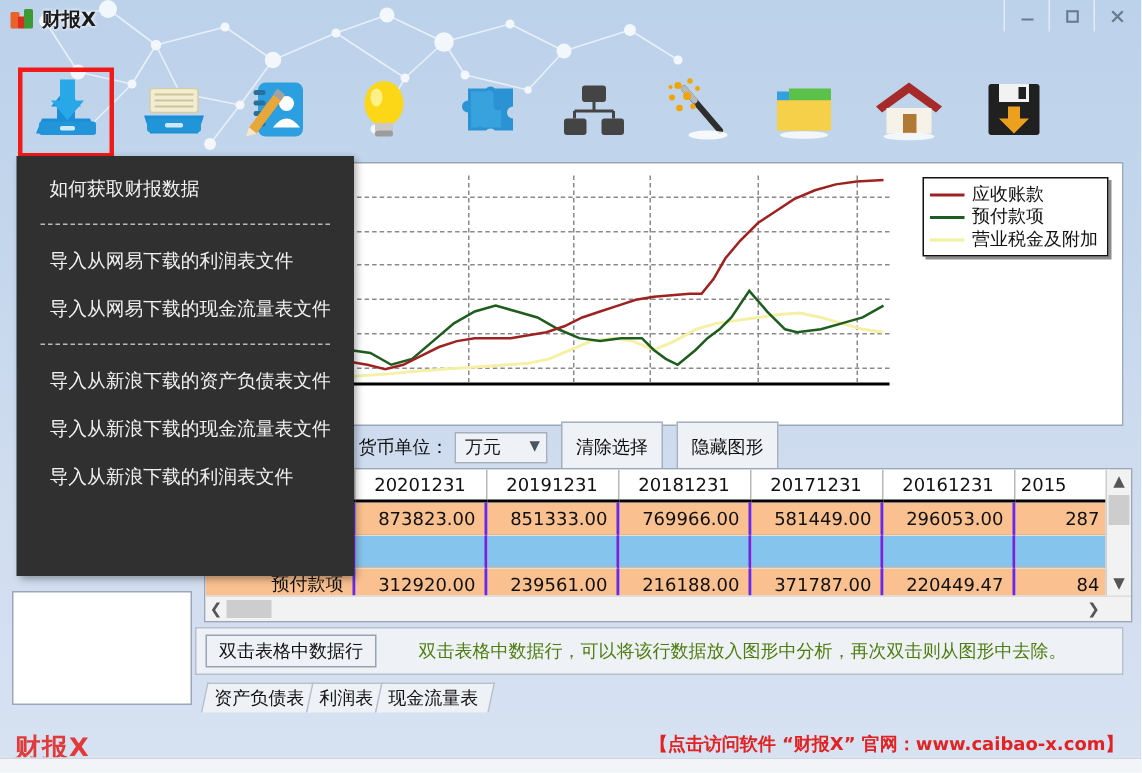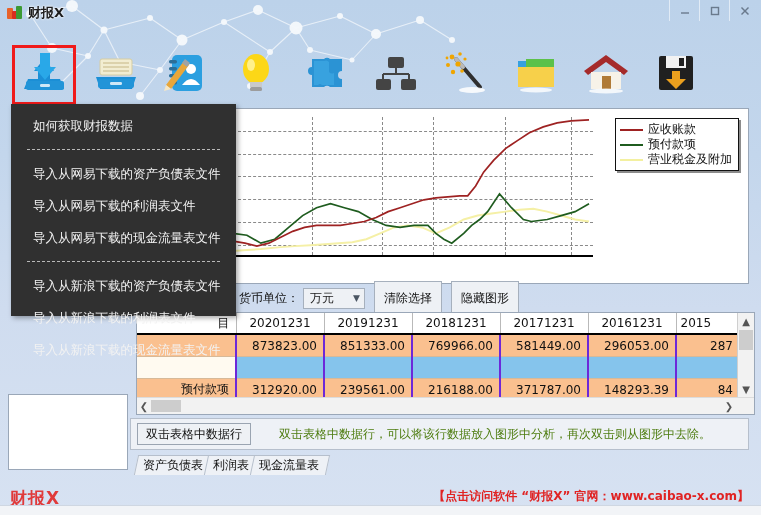--- a/index.html
+++ b/index.html
@@ -174,21 +174,21 @@
     position:absolute; right:12px; top:488px; font-size:12px; color:#e02323; font-weight:bold;
     white-space:nowrap;
   }
   .bottomstrip {
     position:absolute; left:0; bottom:0; width:761px; height:9px;
     background:#f2f4f7; border-top:1px solid #cfd7e2;
   }
 
   
   .menu {
-    position:absolute; left:11px; top:104px; width:225px; height:212px;
+    position:absolute; left:11px; top:104px; width:225px; height:280px;
     background:#303030; z-index: 40; box-shadow: 2px 2px 5px rgba(0,0,0,.35);
   }
   .menu-item {
     color:#f2f2f2; font-size:12.5px; padding: 0 0 0 22px; height:32px;
     display:flex; align-items:center; white-space:nowrap;
   }
   .menu-sep { height:1px; margin: 7px 16px; border-top:1px dashed #b9b9b9; }
   .menu-spacer { height: 6px; }
 </style>
 </head>
@@ -490,21 +490,21 @@
           <td></td>
           <td></td>
           <td></td>
         </tr>
         <tr class="orange">
           <td class="itemcol">预付款项</td>
           <td>312920.00</td>
           <td>239561.00</td>
           <td>216188.00</td>
           <td>371787.00</td>
-          <td>148293.39</td>
+          <td>220449.47</td>
           <td>84</td>
         </tr>
       </tbody>
     </table>
 
     <div class="vscroll">
       <div class="arrow">▲</div>
       <div class="thumb"></div>
       <div class="arrow" style="position:absolute;bottom:0">▼</div>
     </div>
@@ -536,22 +536,21 @@
   <div class="leftbox"></div>
 
   <div class="brand">财报X</div>
   <div class="sitelink">【点击访问软件 “财报X” 官网：www.caibao-x.com】</div>
   <div class="bottomstrip"></div>
 
   <div class="menu">
     <div class="menu-spacer"></div>
     <div class="menu-item">如何获取财报数据</div>
     <div class="menu-sep"></div>
-    <div class="menu-item">导入从网易下载的资产负债表文件</div>
     <div class="menu-item">导入从网易下载的利润表文件</div>
     <div class="menu-item">导入从网易下载的现金流量表文件</div>
     <div class="menu-sep"></div>
     <div class="menu-item">导入从新浪下载的资产负债表文件</div>
+    <div class="menu-item">导入从新浪下载的现金流量表文件</div>
     <div class="menu-item">导入从新浪下载的利润表文件</div>
-    <div class="menu-item">导入从新浪下载的现金流量表文件</div>
   </div>
 
 </div>
 
 </body></html>

